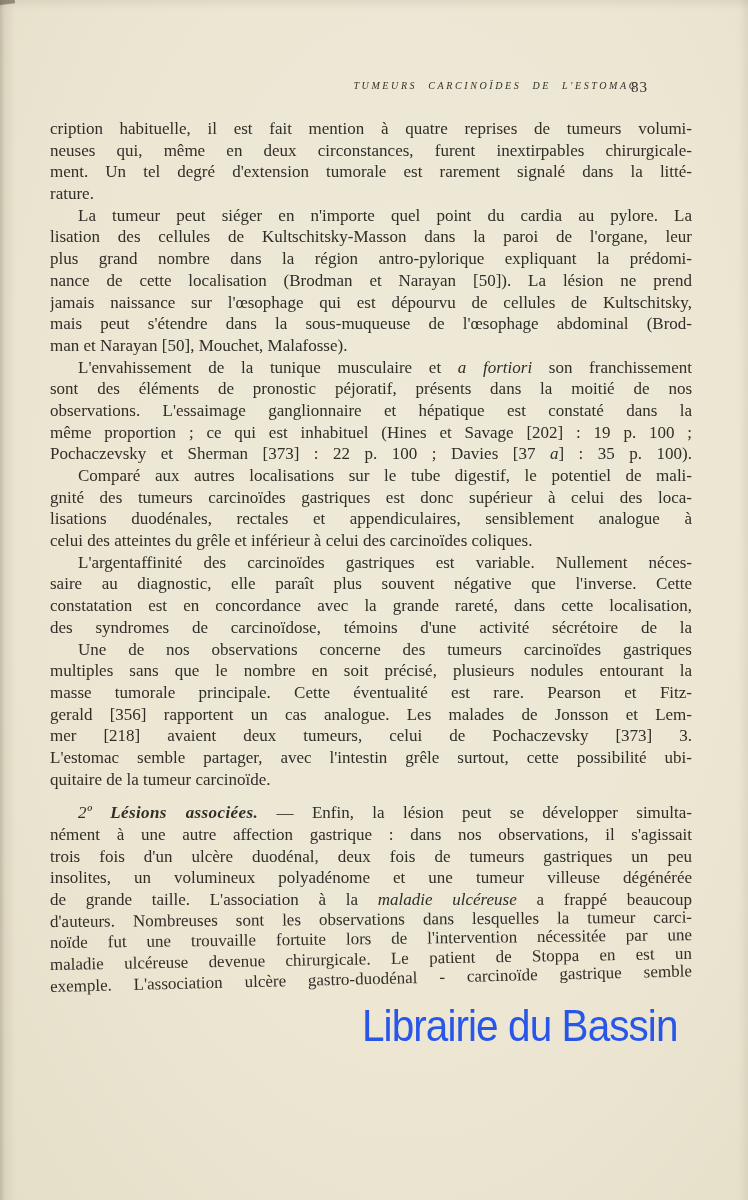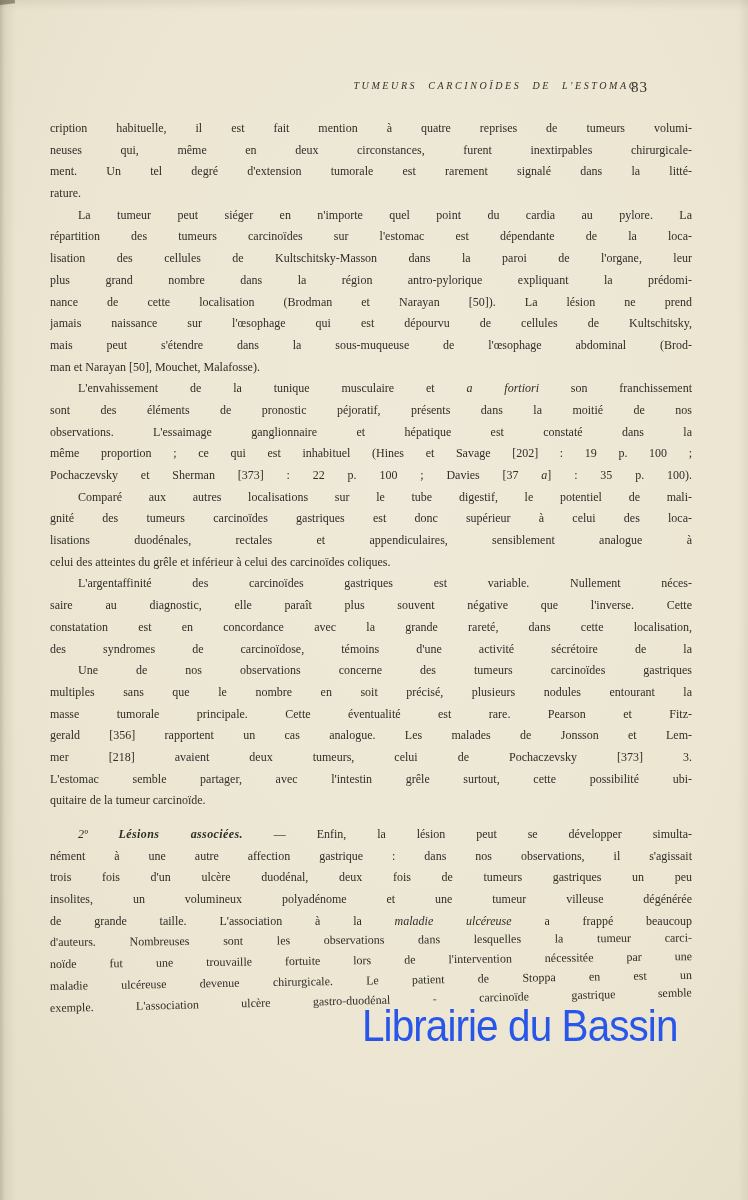--- a/index.html
+++ b/index.html
@@ -34,21 +34,21 @@
     font-style: italic; font-size: 10px;
     letter-spacing: 2.6px; word-spacing: 6px;
     color: #35322b;
   }
   .page-number {
     position: absolute; top: 79px; right: 100px;
     font-size: 15px; letter-spacing: 1px; color: #35322b;
   }
   .text-column {
     position: absolute; top: 118px; left: 50px; width: 642px;
-    font-size: 12px; color: var(--ink);
+    font-size: 17px; color: var(--ink);
   }
   .para.gap { margin-top: 12px; }
   .line {
     height: 21.7px; line-height: 21.7px;
     overflow: hidden;
     text-align: justify;
     text-align-last: justify;
     white-space: normal;
   }
   .line::after { content: ""; display: inline-block; width: 100%; height: 0; }
@@ -80,21 +80,20 @@
 
   <div class="text-column">
       <div class="para">
         <div class="line first"><span>cription habituelle, il est fait mention à quatre reprises de tumeurs volumi-</span></div>
         <div class="line"><span>neuses qui, même en deux circonstances, furent inextirpables chirurgicale-</span></div>
         <div class="line"><span>ment. Un tel degré d'extension tumorale est rarement signalé dans la litté-</span></div>
         <div class="line lastline"><span>rature.</span></div>
       </div>
       <div class="para indent">
         <div class="line first"><span>La tumeur peut siéger en n'importe quel point du cardia au pylore. La</span></div>
-        <div class="line"><span>répartition des tumeurs carcinoïdes sur l'estomac est dépendante de la loca-</span></div>
         <div class="line"><span>lisation des cellules de Kultschitsky-Masson dans la paroi de l'organe, leur</span></div>
         <div class="line"><span>plus grand nombre dans la région antro-pylorique expliquant la prédomi-</span></div>
         <div class="line"><span>nance de cette localisation (Brodman et Narayan [50]). La lésion ne prend</span></div>
         <div class="line"><span>jamais naissance sur l'œsophage qui est dépourvu de cellules de Kultschitsky,</span></div>
         <div class="line"><span>mais peut s'étendre dans la sous-muqueuse de l'œsophage abdominal (Brod-</span></div>
         <div class="line lastline"><span>man et Narayan [50], Mouchet, Malafosse).</span></div>
       </div>
       <div class="para indent">
         <div class="line first"><span>L'envahissement de la tunique musculaire et </span><span class="it">a fortiori</span><span> son franchissement</span></div>
         <div class="line"><span>sont des éléments de pronostic péjoratif, présents dans la moitié de nos</span></div>

